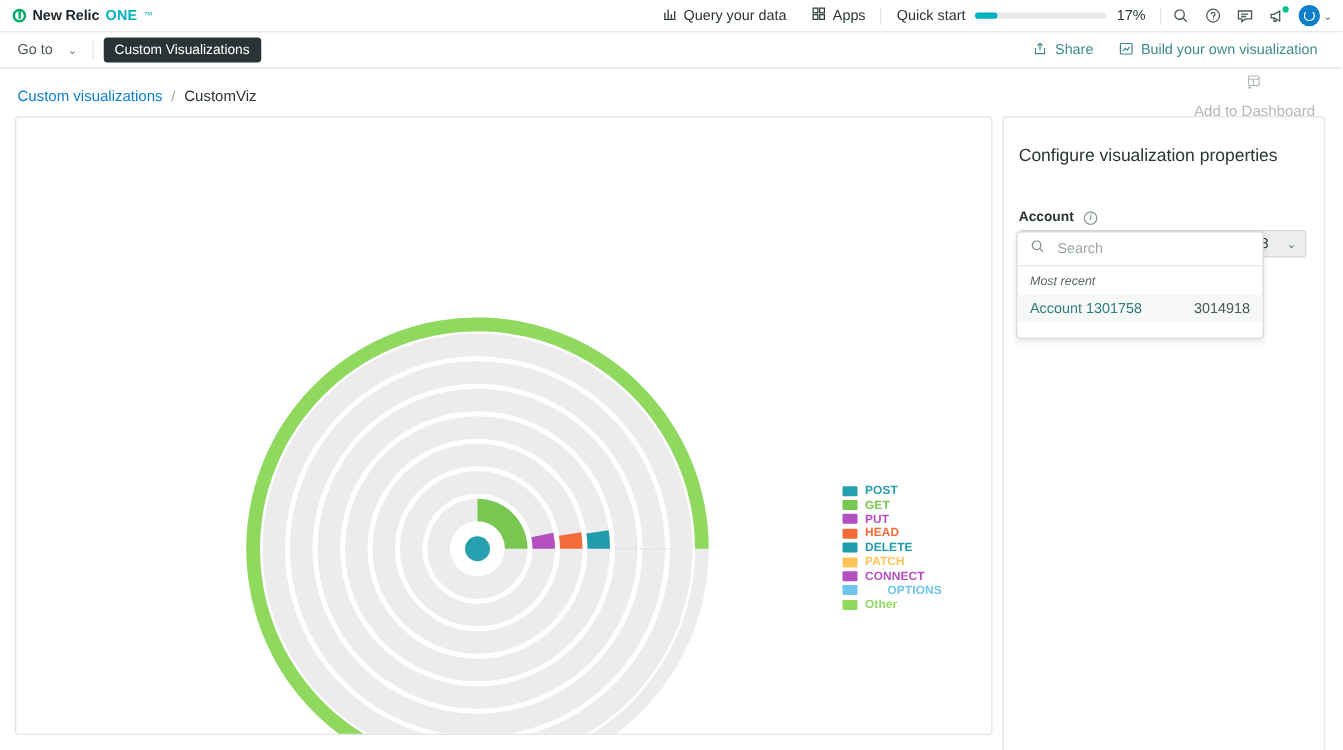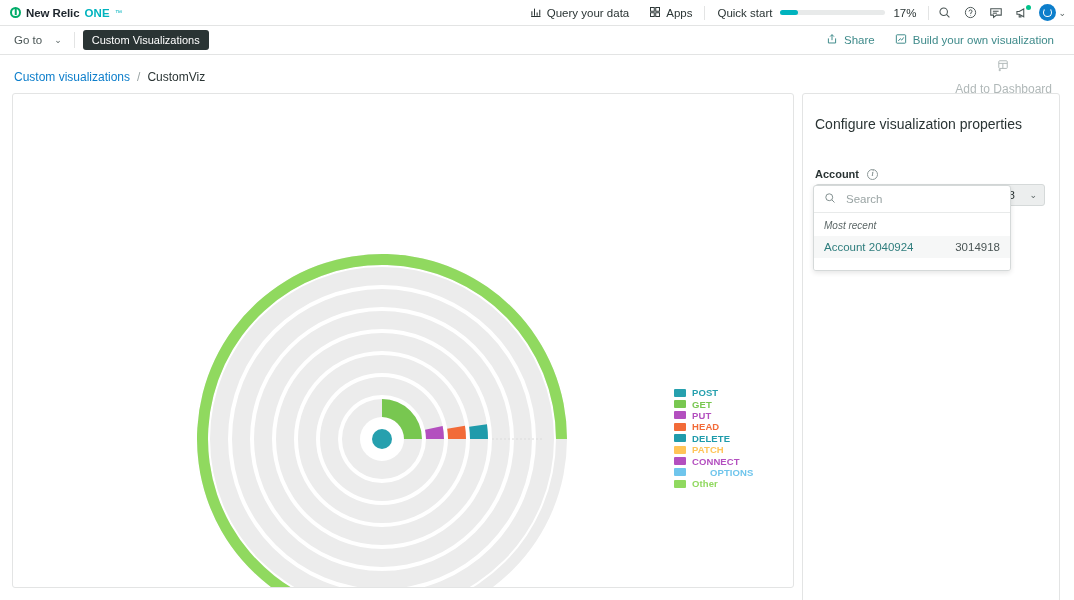--- a/index.html
+++ b/index.html
@@ -424,19 +424,19 @@
         <span>
           <svg width="12" height="12" viewBox="0 0 16 16" fill="none" stroke="#7e8c8c" stroke-width="1.3">
             <circle cx="7" cy="7" r="4.6"></circle>
               <line x1="10.4" y1="10.4" x2="14" y2="14"></line>
           </svg>
         </span>
         <input class="dd-search-input" type="text" placeholder="Search" style="">
       </div>
       <div class="dd-section">Most recent</div>
       <div class="dd-row">
-        <span class="dd-row-name">Account 2040924</span>
+        <span class="dd-row-name">Account 1301758</span>
         <span class="dd-row-id">3014918</span>
       </div>
       <div class="dd-foot"></div>
     </div>
   </div>
 </div>
 
 </body></html>

